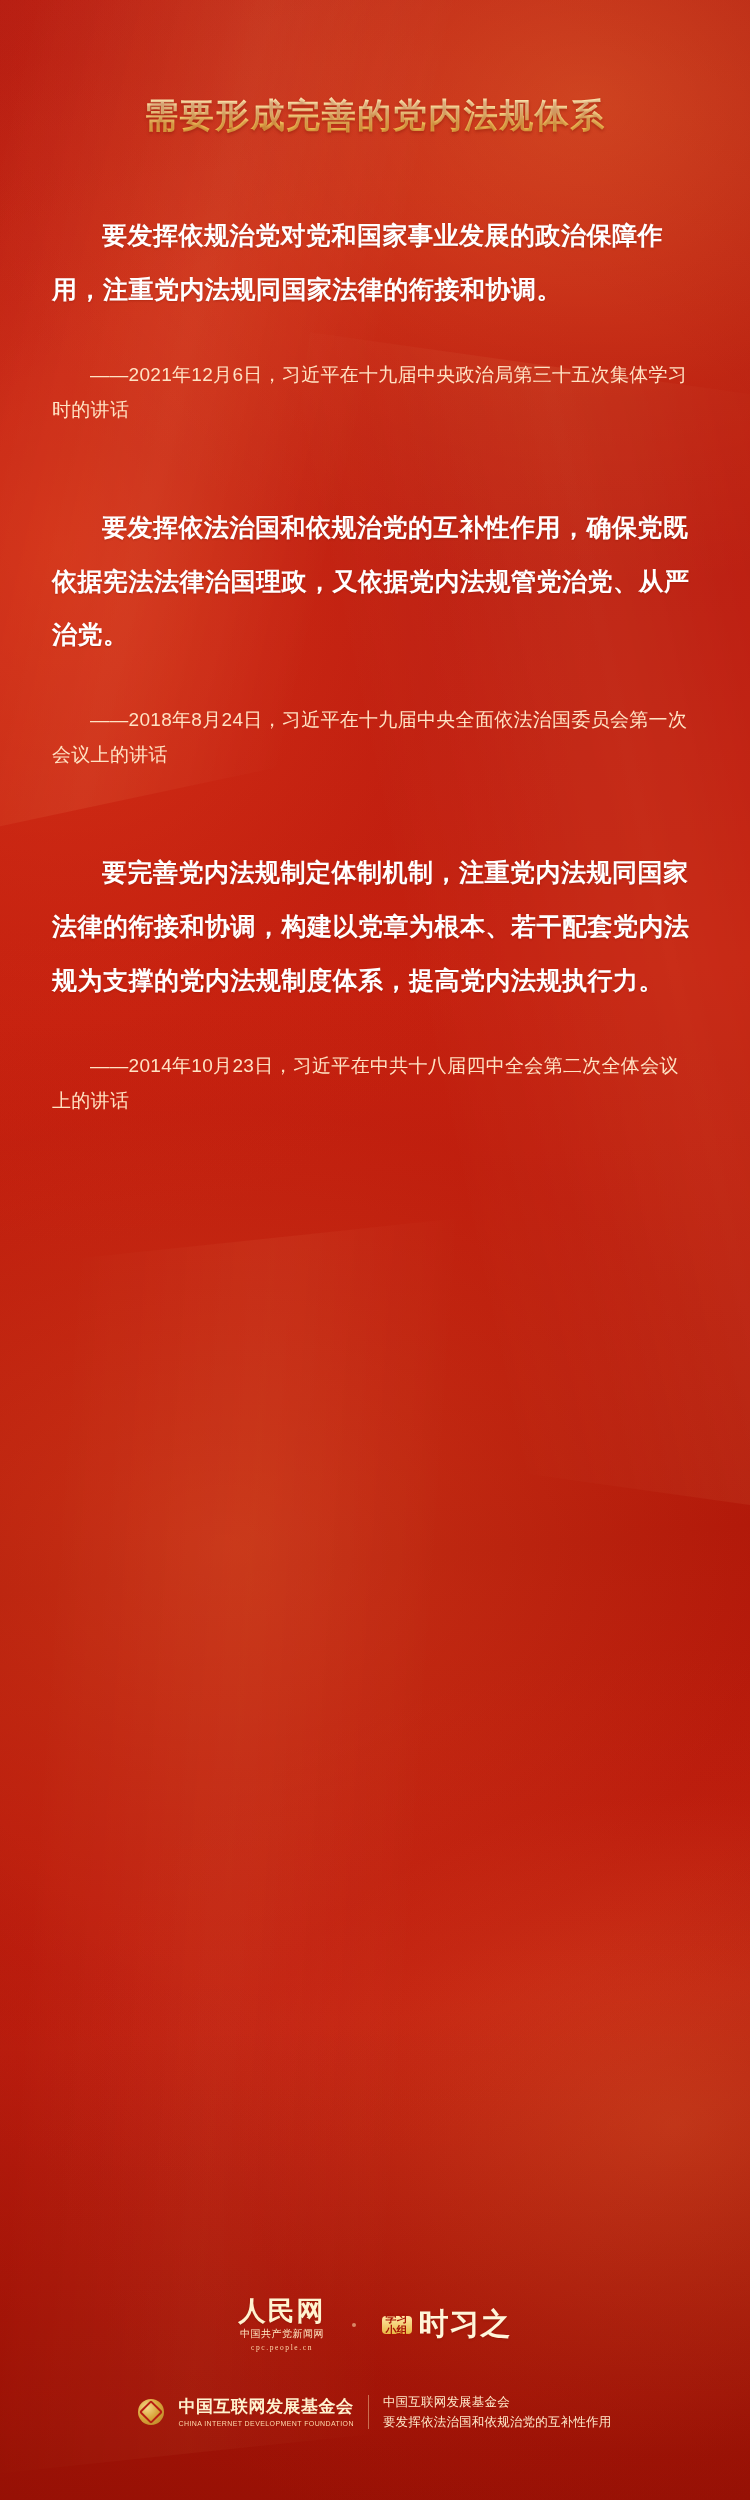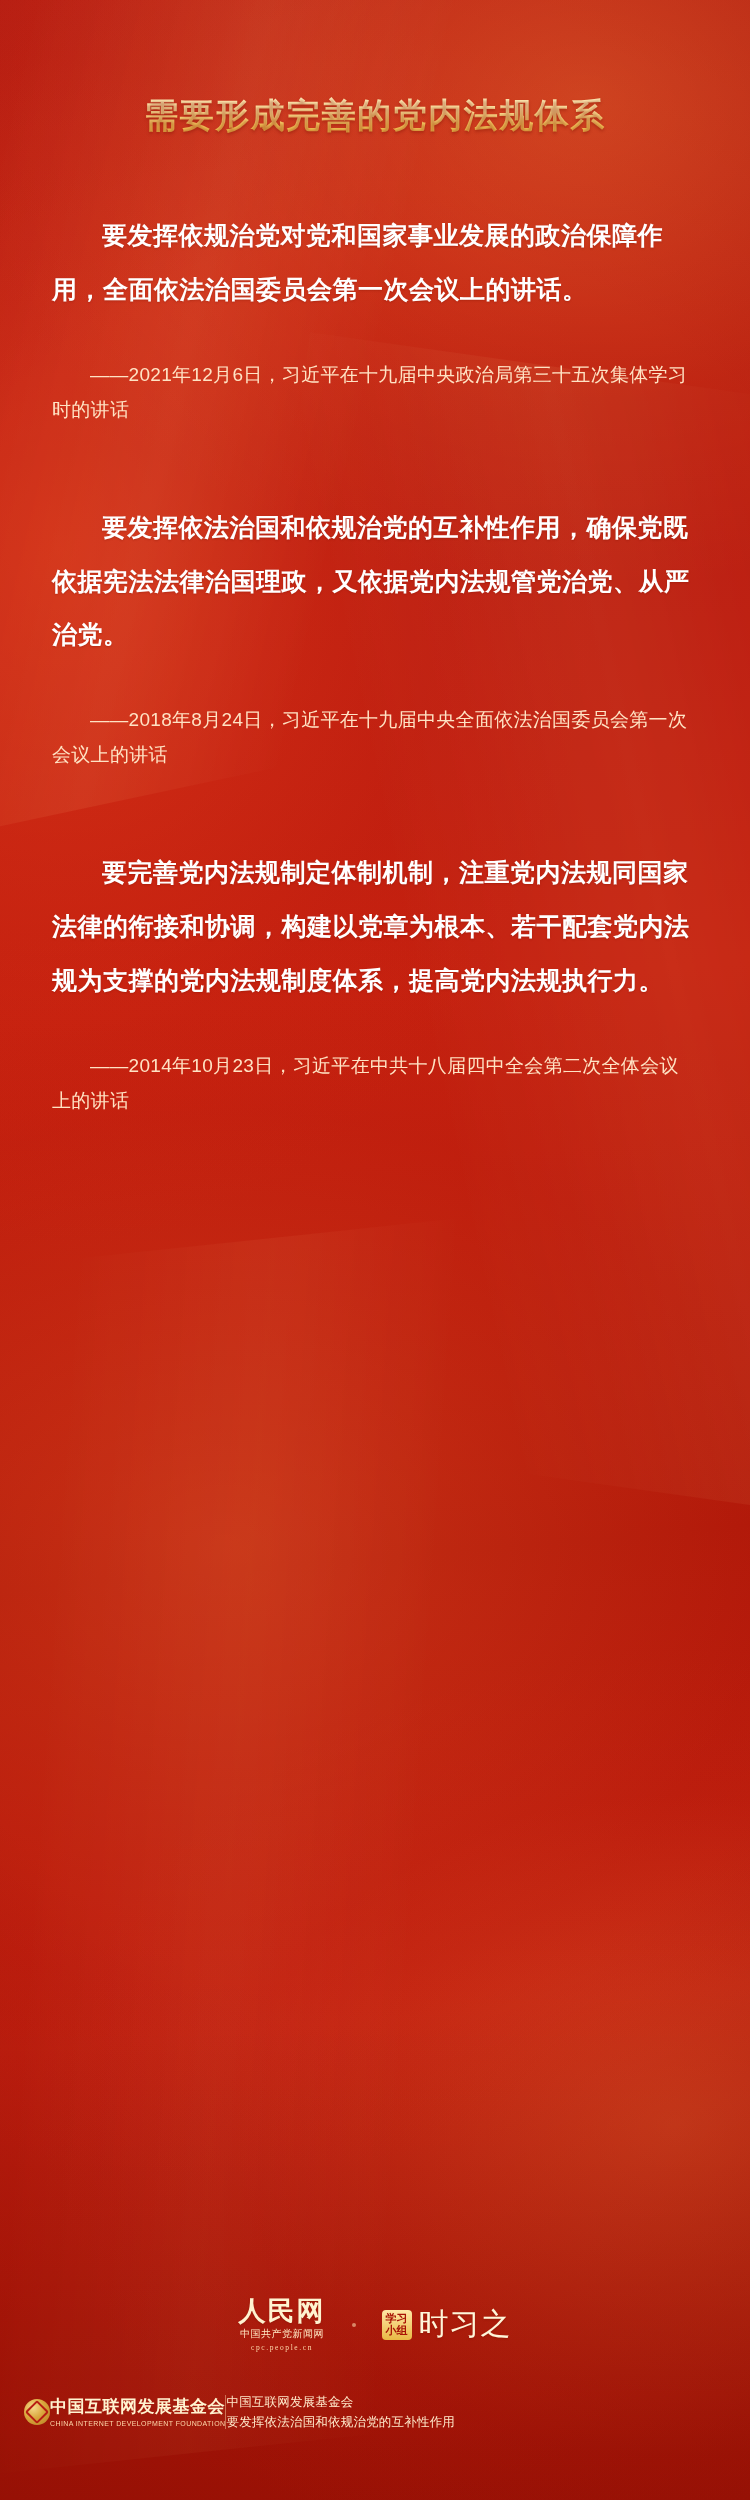--- a/index.html
+++ b/index.html
@@ -145,43 +145,44 @@
   .shixi {
     display: flex;
     align-items: center;
     gap: 7px;
   }
   .shixi-badge {
     display: flex;
     flex-direction: column;
     justify-content: center;
     align-items: center;
-    width: 30px; height: 30px;
+    width: 30px; height: 18px;
     border-radius: 4px;
     background: linear-gradient(180deg, #ffe7a6, #e9b845);
     color: #a81205;
     font-size: 11px;
     font-weight: bold;
     line-height: 1.05;
     letter-spacing: 0;
   }
   .shixi-text {
     font-family: "Liberation Serif", serif;
     font-size: 30px;
-    font-weight: normal;
+    font-weight: bold;
     color: #fff6da;
     letter-spacing: 1px;
     text-shadow: 0 1px 2px rgba(120,20,0,0.4);
   }
 
   .fund-row {
     display: flex;
     align-items: center;
+    justify-content: center;
+    gap: 14px;
     padding-top: 10px;
-    padding-left: 24px;
   }
   .fund-mark {
     width: 26px; height: 26px;
     border-radius: 50%;
     background: radial-gradient(circle at 35% 32%, #f6d98a 0%, #d9a63c 45%, #b77d22 100%);
     position: relative;
     flex: none;
   }
   .fund-mark::after {
     content: "";
@@ -226,21 +227,21 @@
   <div class="fold f3"></div>
   <div class="vig"></div>
 
   <div class="content">
 
     <div class="title-block">
       <div class="title-line">需要形成完善的党内法规体系</div>
     </div>
 
     <div class="quote-group first">
-      <div class="quote-text">要发挥依规治党对党和国家事业发展的政治保障作用，全面依法治国委员会第一次会议上的讲话。</div>
+      <div class="quote-text">要发挥依规治党对党和国家事业发展的政治保障作用，注重党内法规同国家法律的衔接和协调。</div>
       <div class="quote-source">
         <span>——2021年12月6日，习近平在十九届中央政治局</span><span>第三十五次集体学习时的讲话</span>
       </div>
     </div>
 
     <div class="quote-group">
       <div class="quote-text">要发挥依法治国和依规治党的互补性作用，确保党既依据宪法法律治国理政，又依据党内法规管党治党、从严治党。</div>
       <div class="quote-source">
         <span>——2018年8月24日，习近平在十九届中央</span><span>全面依法治国委员会第一次会议上的讲话</span>
       </div>

